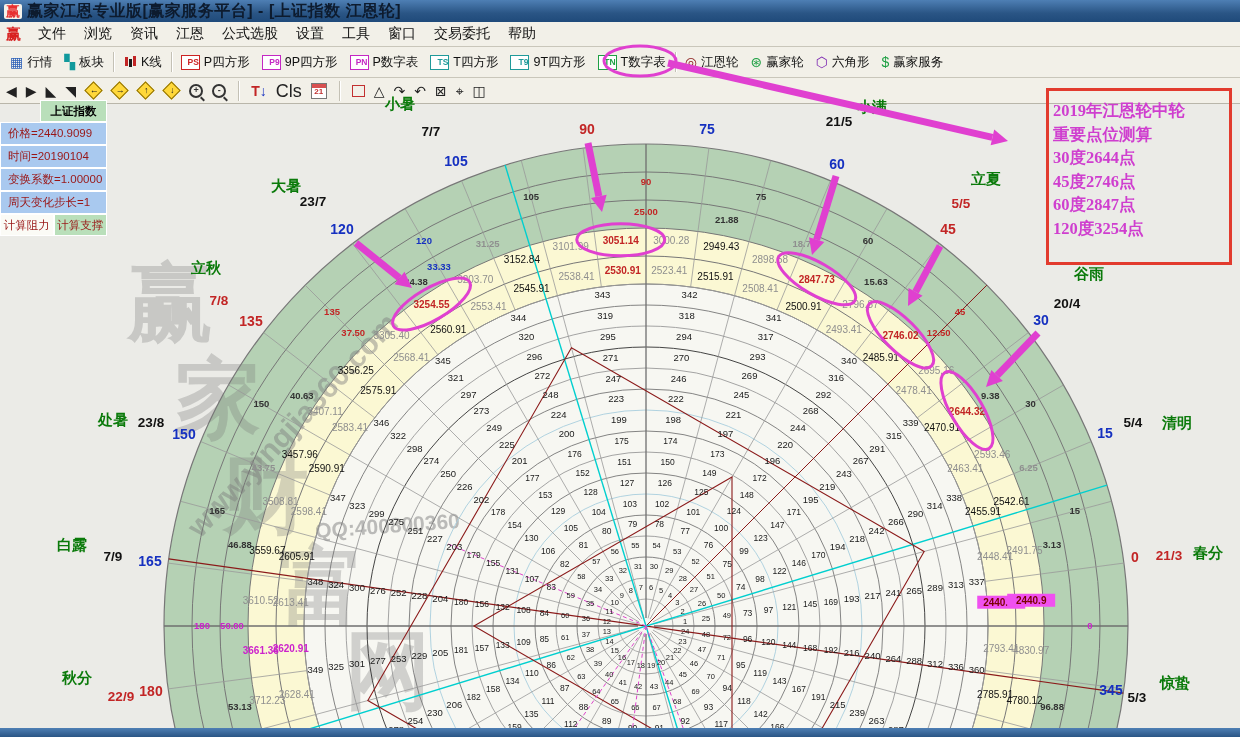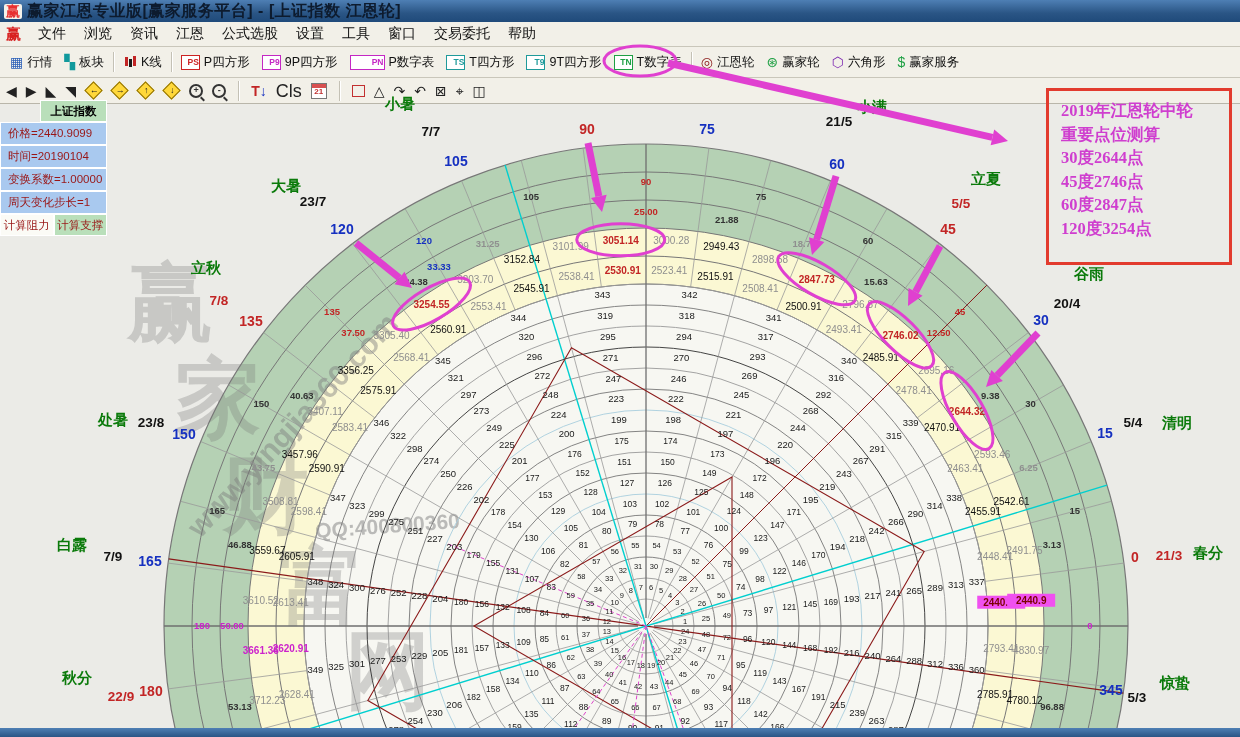--- a/index.html
+++ b/index.html
@@ -35,21 +35,21 @@
   #info-panel{position:absolute;left:0;top:100px;width:107px;z-index:22;font-size:11.5px;}
   #info-panel .hd{background:#b9dfba;border:1px solid #fff;color:#000;text-align:center;height:20px;line-height:20px;font-weight:bold;margin-left:40px;}
   #info-panel .row{background:#a9c9ef;border:1px solid #fff;color:#991616;height:21px;line-height:21px;padding-left:7px;white-space:nowrap;overflow:hidden;}
   #info-panel .btns{display:flex;}
   #info-panel .btn{flex:1;height:20px;line-height:20px;text-align:center;color:#991616;border:1px solid #fff;cursor:default;}
   #info-panel .btn.b1{background:#fbfbf6;}
   #info-panel .btn.b2{background:#b9dfba;}
 
   
   #chart-area{position:absolute;left:0;top:100px;width:1240px;height:628px;background:#ebebe7;z-index:1;}
-  #annotation-box{position:absolute;left:1046px;top:88px;width:186px;height:177px;border:3px solid #e23b2e;z-index:10;padding:8px 0 0 12px;box-sizing:border-box;}
+  #annotation-box{position:absolute;left:1046px;top:88px;width:186px;height:177px;border:3px solid #e23b2e;z-index:10;padding:8px 0 0 4px;box-sizing:border-box;}
   #annotation-box .ann-line{color:#cf3ecf;font-size:16.5px;font-weight:bold;line-height:23.5px;font-family:"Liberation Serif","DejaVu Serif",serif;}
   #overlay-svg{position:absolute;left:0;top:0;width:1240px;height:737px;z-index:20;pointer-events:none;}
   #bottom-strip{position:absolute;left:0;top:728px;width:1240px;height:9px;background:linear-gradient(#4e7fb4,#2a5585);z-index:25;}
 </style>
 </head>
 <body>
 
 <div id="app">
 
   <div id="header">
@@ -92,21 +92,21 @@
         <span class="tb-sep"></span>
         <span class="tb-item">
           <span class="badge" style="border-color: rgb(204, 34, 34); color: rgb(204, 34, 34);">PS</span>
           <span>P四方形</span>
         </span>
         <span class="tb-item">
           <span class="badge" style="border-color: rgb(196, 40, 196); color: rgb(196, 40, 196);">P9</span>
           <span>9P四方形</span>
         </span>
         <span class="tb-item">
-          <span class="badge" style="border-color: rgb(196, 40, 196); color: rgb(196, 40, 196); padding-left: 16px;">PN</span>
+          <span class="badge" style="border-color: rgb(196, 40, 196); color: rgb(196, 40, 196);">PN</span>
           <span>P数字表</span>
         </span>
         <span class="tb-item">
           <span class="badge" style="border-color: rgb(31, 154, 154); color: rgb(31, 154, 154);">TS</span>
           <span>T四方形</span>
         </span>
         <span class="tb-item">
           <span class="badge" style="border-color: rgb(31, 154, 154); color: rgb(31, 154, 154);">T9</span>
           <span>9T四方形</span>
         </span>

